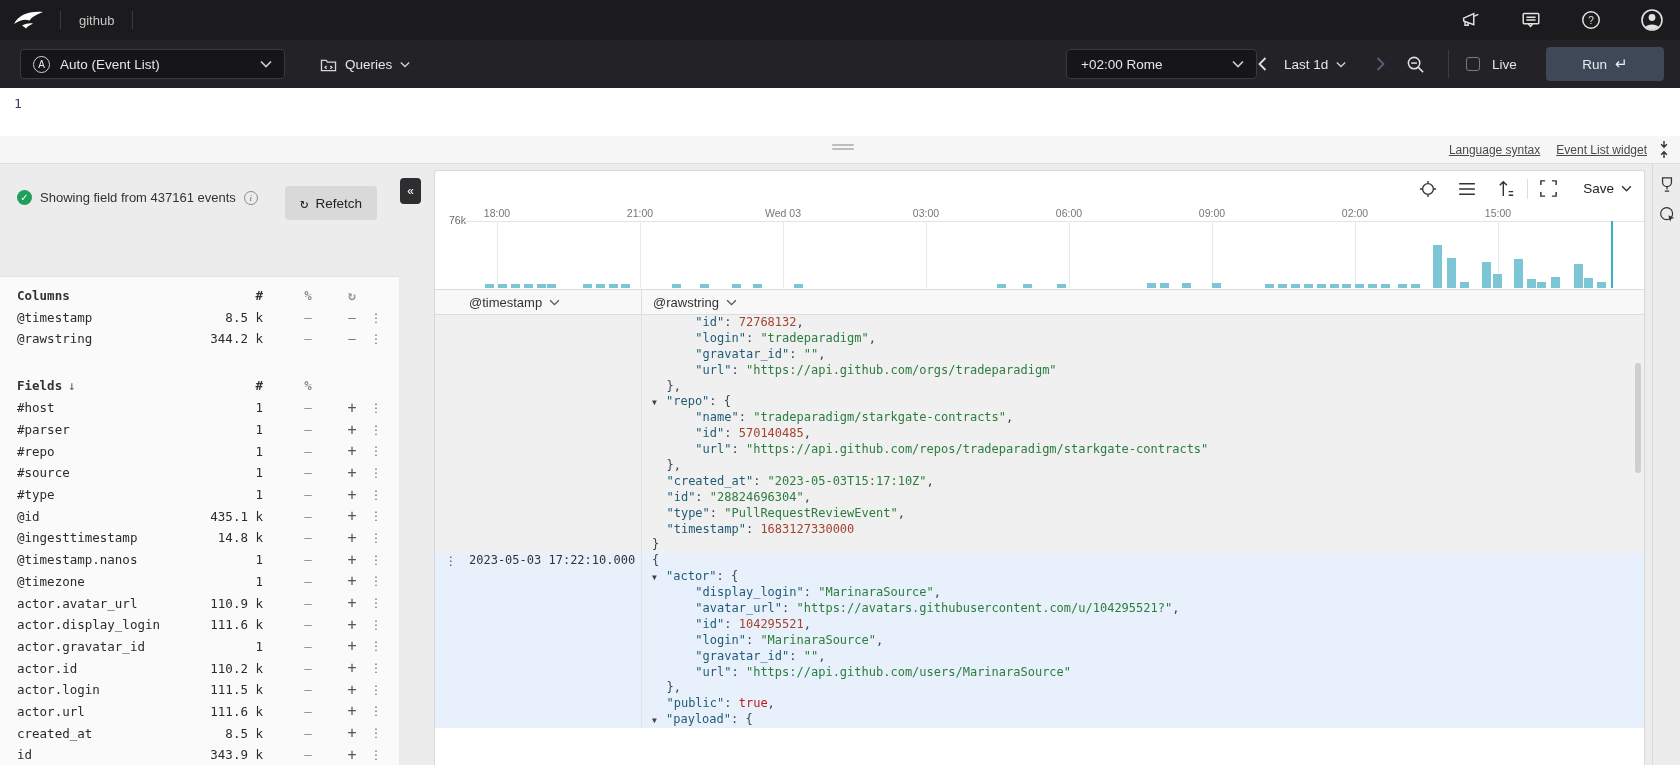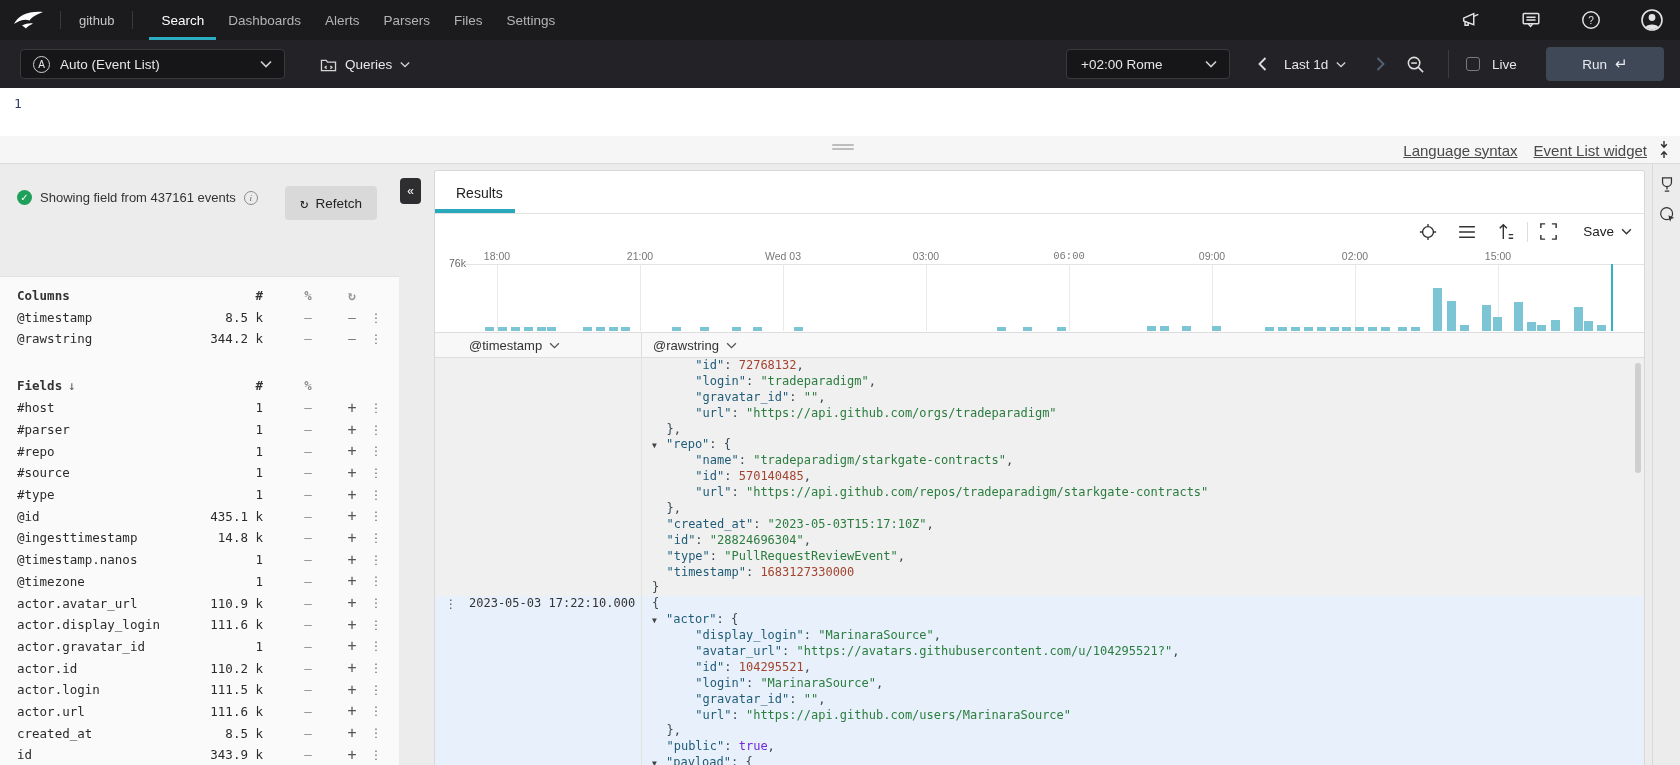--- a/index.html
+++ b/index.html
@@ -34,21 +34,21 @@
   .live-box { width:14px; height:14px; border:1.4px solid #7a7a7e; border-radius:3px; background:transparent; }
   .vdiv-dark { position:absolute; left:1448px; top:10px; width:1px; height:28px; background:#3d3d41; }
 
   
   .editor { position:absolute; top:88px; left:0; right:0; height:48px; background:#ffffff; cursor:text; }
   .lineno { position:absolute; left:14px; top:8px; font-size:13px; color:#333f63; }
   .substrip { position:absolute; top:136px; left:0; right:0; height:28px; background:#f6f6f7; border-bottom:1px solid #dcdcdc; }
   .drag-handle { position:absolute; left:832px; top:6px; width:22px; cursor:row-resize; }
   .drag-handle div { height:2px; background:#bdbdbd; margin:2px 0; border-radius:1px; }
   .strip-links { position:absolute; right:33px; top:0; height:28px; display:flex; align-items:center; gap:16px; }
-  .strip-links a { font-size:15px; color:#4a4a4a; text-decoration:underline; cursor:pointer; }
+  .strip-links a { font-size:12px; color:#4a4a4a; text-decoration:underline; cursor:pointer; }
   .strip-collapse { position:absolute; right:8px; top:4px; cursor:pointer; }
 
   
   .main { position:absolute; top:164px; left:0; right:0; bottom:0; }
 
   
   .sidebar { position:absolute; left:0; top:0; width:399px; bottom:0; }
   .sb-status { position:absolute; left:17px; top:26px; display:flex; align-items:center; gap:8px; font-size:13px; color:#333; }
   .check-circle { width:15px; height:15px; border-radius:50%; background:#1fa05a; color:#fff; font-size:10px;
                   display:flex; align-items:center; justify-content:center; }
@@ -109,21 +109,21 @@
   .tbody::before { content:""; position:absolute; left:206px; top:0; bottom:0; width:1px; background:#e2e2e2; z-index:2; }
   .trow { position:relative; white-space:pre; font-family:"DejaVu Sans Mono",monospace; font-size:12px; line-height:15.9px; }
   .trow.gray { background:#f0f0f0; }
   .trow.blue { background:#e8f1fb; }
   .jlines { padding-left:217px; }
   .jline { height:15.9px; }
   .tok-w { color:#37474f; }
   .tok-k { color:#1f5b77; }
   .tok-s { color:#2a7d3e; }
   .tok-n { color:#a3432f; }
-  .tok-b { color:#6d28d9; }
+  .tok-b { color:#b91c1c; }
   .tok-g { display:inline-block; width:14px; color:#444; font-size:8px; cursor:pointer; }
   .row-ts { position:absolute; left:34px; top:0; color:#333; }
   .row-kebab { position:absolute; left:10px; top:1px; color:#555; font-size:12px; cursor:pointer; font-family:"DejaVu Sans",sans-serif;}
   .scroll-thumb { position:absolute; right:3px; top:192px; width:6px; height:110px; background:#cfcfcf; border-radius:3px; cursor:pointer; z-index:3;}
 
   
   .rail { position:absolute; left:1652px; top:0; bottom:0; width:28px; border-left:1px solid #d9d9d9; }
   .rail-icon { position:absolute; left:6px; cursor:pointer; }
 
   svg { overflow:visible; }
@@ -136,28 +136,20 @@
   <div class="topnav">
     <div class="logo">
       <svg width="34" height="24" viewBox="0 0 34 24">
         <path d="M2 16 C7 7, 16 3, 31 4 C24 7, 20 9, 17.5 12.5 C13 10.5, 8 12.5, 5.5 14 C4.3 14.7, 3 15.4, 2 16 Z" fill="#fff"></path>
         <path d="M10 17.5 C14 15.5, 18 15, 21 15.5 C18 17, 15.5 18.5, 14 20.5 C12.5 19, 11 18, 10 17.5 Z" fill="#fff"></path>
       </svg>
     </div>
     <div class="nav-divider"></div>
     <div class="brand">github</div>
     <div class="nav-divider"></div>
-    <div class="tabs" id="nav-tabs">
-        <div class="tab active">Search</div>
-        <div class="tab">Dashboards</div>
-        <div class="tab">Alerts</div>
-        <div class="tab">Parsers</div>
-        <div class="tab">Files</div>
-        <div class="tab">Settings</div>
-      </div>
     <div class="nav-icons">
       <span>
         <svg width="22" height="22" viewBox="0 0 24 24" fill="none" stroke="#e2e2e2" stroke-width="1.6">
           <path d="M4 10 L15 5 V17 L4 13 Z"></path>
             <path d="M15 8 l5 -2.2"></path>
             <path d="M5.5 13.5 v4.2 h3.4 v-3"></path>
         </svg>
       </span>
       <span>
         <svg width="22" height="22" viewBox="0 0 24 24" fill="none" stroke="#e2e2e2" stroke-width="1.6">
@@ -200,21 +192,21 @@
         </svg>
       </span>
       <span>Queries</span>
       <span class="chev">
         <svg width="10" height="7" viewBox="0 0 12 8" fill="none" stroke="#cfcfcf" stroke-width="1.6">
             <path d="M1 1.5 L6 6.5 L11 1.5"></path>
           </svg>
       </span>
     </button>
 
-    <div class="qb-ctl" style="left:1066px; width:164px;">
+    <div class="qb-ctl" style="left:1066px; width:191px;">
       <span style="margin-left:14px;">+02:00 Rome</span>
       <span class="chev" style="margin-left:auto; margin-right:12px;">
         <svg width="12" height="8" viewBox="0 0 12 8" fill="none" stroke="#cfcfcf" stroke-width="1.6">
             <path d="M1 1.5 L6 6.5 L11 1.5"></path>
           </svg>
       </span>
     </div>
     <button class="qb-flat" style="left:1250px; width:24px; justify-content:center;">
       <svg width="9" height="14" viewBox="0 0 9 14" fill="none" stroke="#e0e0e0" stroke-width="1.8">
           <path d="M7.5 1 L1.5 7 L7.5 13"></path>
@@ -433,26 +425,20 @@
               <span class="sb-extra sb-plus">+</span>
               <span class="sb-kebab">⋮</span>
             </div>
           </div>
         </div>
     </div>
 
     <button class="collapse-btn">«</button>
 
     <div class="panel">
-      <div class="tabrow">
-        <div class="results-tab">
-          <span>Results</span>
-        </div>
-        <div class="tab-underline"></div>
-      </div>
 
       <div class="toolbar">
         <span class="tb-icon">
           <svg width="18" height="18" viewBox="0 0 20 20" fill="none" stroke="#333" stroke-width="1.5">
             <circle cx="10" cy="10" r="6"></circle>
               <path d="M10 1 v3 M10 16 v3 M1 10 h3 M16 10 h3"></path>
           </svg>
         </span>
         <span class="gap21"></span>
         <span class="tb-icon">
@@ -485,21 +471,21 @@
         <span class="y-label">76k</span>
         <div class="topline"></div>
       <div class="tick-label" style="left: 62px;">18:00</div>
           <div class="gridline" style="left: 62px;"></div>
           <div class="tick-label" style="left: 205px;">21:00</div>
           <div class="gridline" style="left: 205px;"></div>
           <div class="tick-label" style="left: 348px;">Wed 03</div>
           <div class="gridline" style="left: 348px;"></div>
           <div class="tick-label" style="left: 491px;">03:00</div>
           <div class="gridline" style="left: 491px;"></div>
-          <div class="tick-label" style="left: 634px; font-family: Liberation Mono, monospace;">06:00</div>
+          <div class="tick-label" style="left: 634px;">06:00</div>
           <div class="gridline" style="left: 634px;"></div>
           <div class="tick-label" style="left: 777px;">09:00</div>
           <div class="gridline" style="left: 777px;"></div>
           <div class="tick-label" style="left: 920px;">02:00</div>
           <div class="gridline" style="left: 920px;"></div>
           <div class="tick-label" style="left: 1063px;">15:00</div>
           <div class="gridline" style="left: 1063px;"></div>
           <div class="bar" style="left: 50px; width: 9px; height: 4px; background: rgb(124, 197, 212);"></div>
           <div class="bar" style="left: 63px; width: 9px; height: 4px; background: rgb(124, 197, 212);"></div>
           <div class="bar" style="left: 76px; width: 9px; height: 4px; background: rgb(124, 197, 212);"></div>

